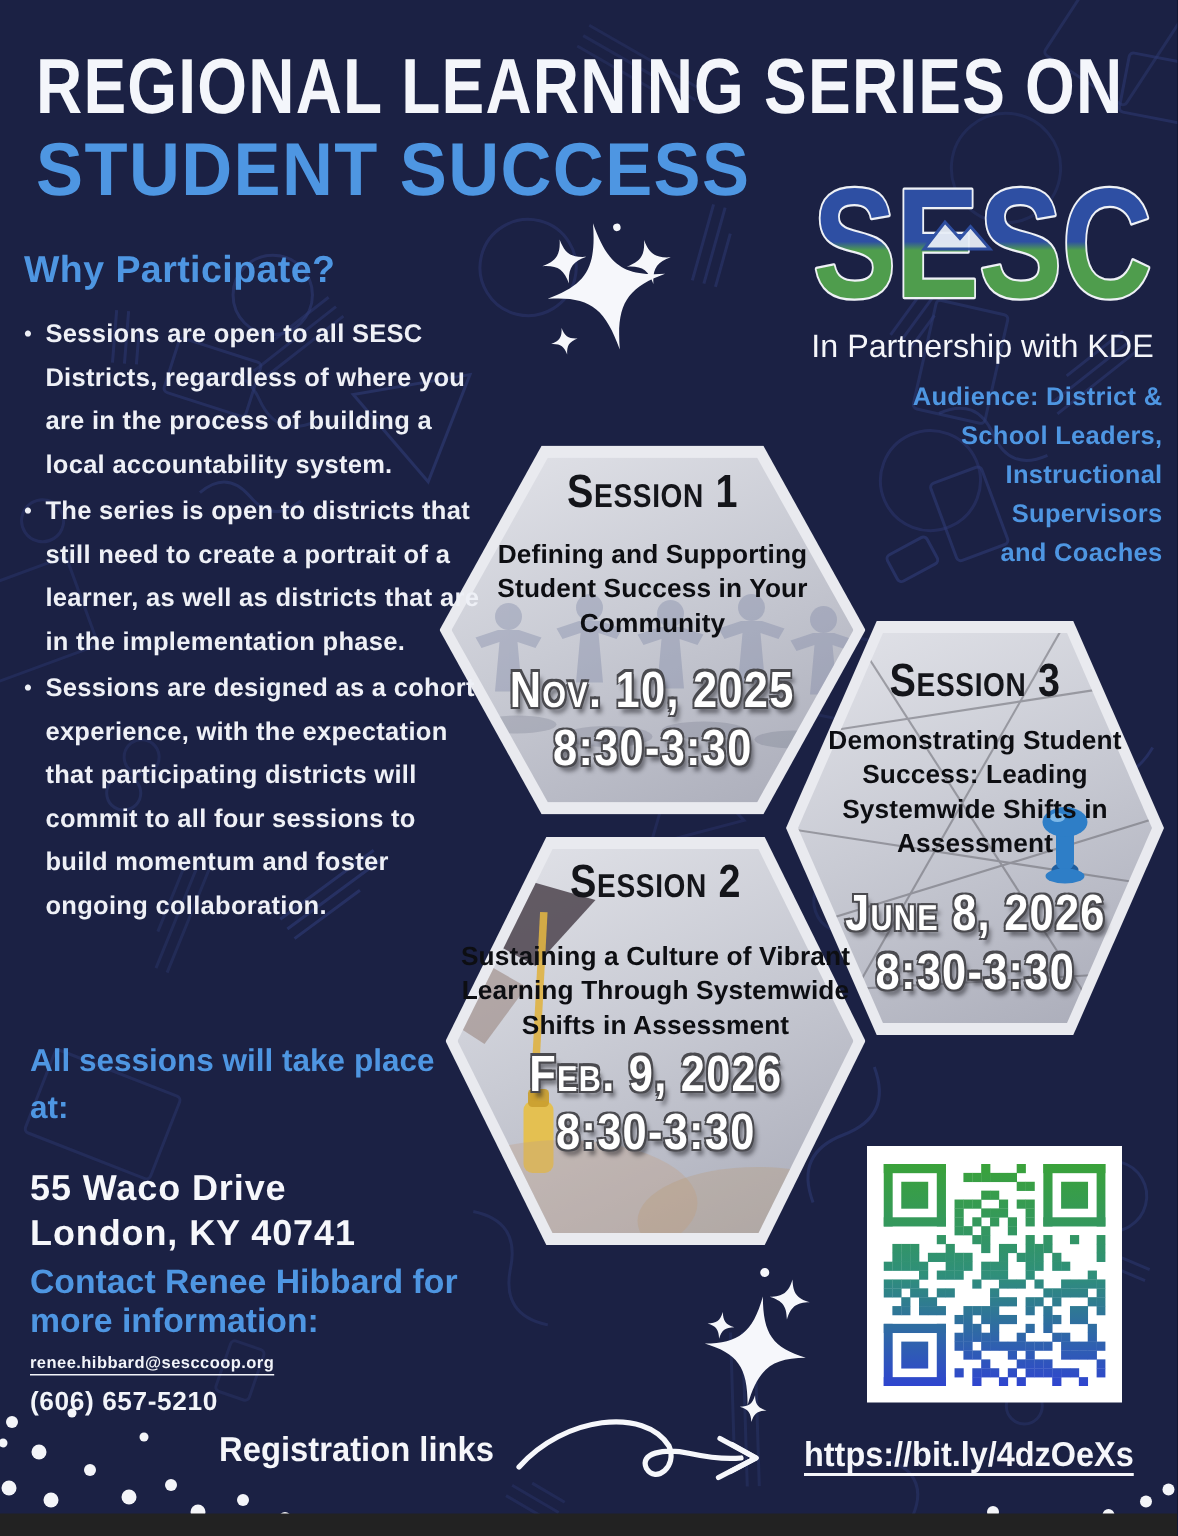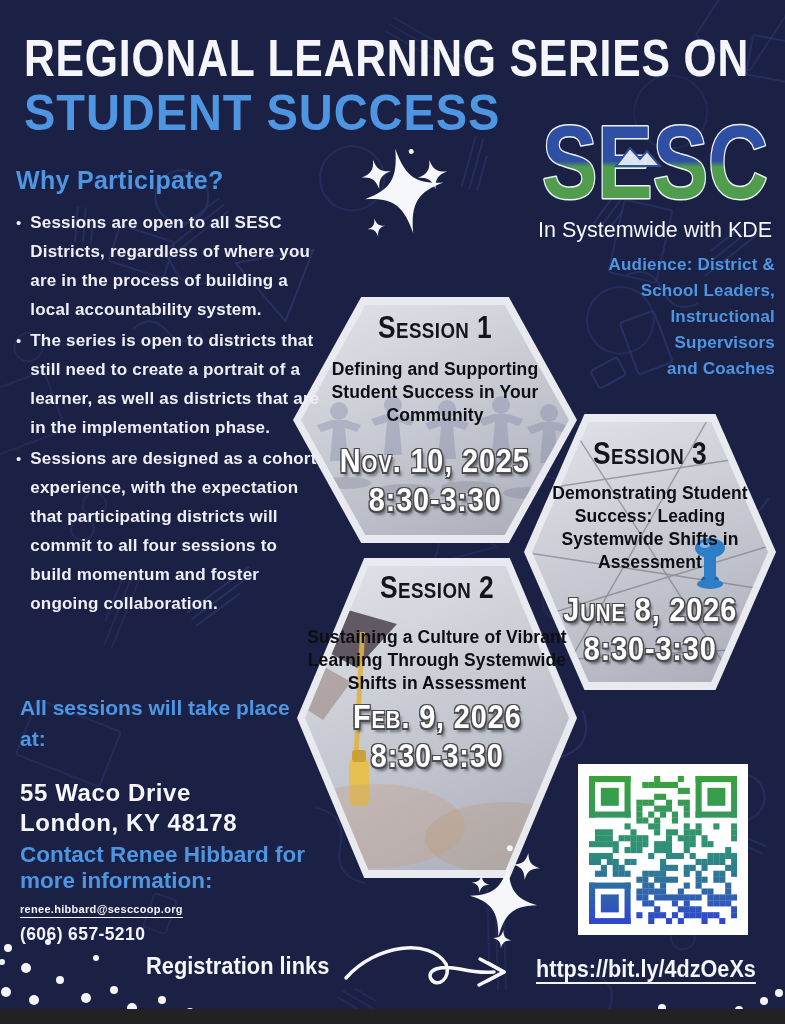--- a/index.html
+++ b/index.html
@@ -38,21 +38,21 @@
   
   .hex{position:absolute;}
   .hex-border{position:absolute;inset:0;background:#e9eaef;
     clip-path:polygon(0% 50%,24% 0%,76% 0%,100% 50%,76% 100%,24% 100%);}
   .hex-inner{position:absolute;inset:8px;background:linear-gradient(155deg,#e2e3e9 0%,#c9cbd4 45%,#a9abb8 100%);
     clip-path:polygon(0% 50%,24% 0%,76% 0%,100% 50%,76% 100%,24% 100%);overflow:hidden;}
   .hex-deco{position:absolute;inset:0;width:100%;height:100%;}
   .hex-content{position:absolute;inset:0;display:flex;flex-direction:column;align-items:center;
     text-align:center;z-index:3;}
   .hex1{left:293px;top:297px;width:284px;height:246px;z-index:3;}
-  .hex2{left:297px;top:558px;width:280px;height:320px;z-index:4;}
+  .hex2{left:297px;top:558px;width:280px;height:272px;z-index:4;}
   .hex3{left:524px;top:414px;width:252px;height:276px;z-index:2;}
   .sc-cond{font-variant:small-caps;display:inline-block;transform:scaleX(.85);}
   .hex-heading{font-size:31px;font-weight:800;color:#14151a;letter-spacing:.5px;}
   .hex-title{font-size:17.5px;font-weight:800;color:#0d0e12;line-height:23px;letter-spacing:.1px;}
   .hex-date,.hex-time{
     font-size:34px;font-weight:800;color:#ffffff;line-height:39px;letter-spacing:1px;
     text-shadow:-1.5px -1.5px 0 #4a4a4f,1.5px -1.5px 0 #4a4a4f,-1.5px 1.5px 0 #4a4a4f,
                 1.5px 1.5px 0 #4a4a4f,3px 4px 3px rgba(20,20,25,.5);}
   .hex1 .hex-content{padding-top:13px;}
   .hex1 .hex-title{width:244px;margin-top:12px;}
@@ -253,21 +253,21 @@
         <linearGradient id="logograd" x1="0" y1="0" x2="0" y2="96" gradientUnits="userSpaceOnUse">
           <stop offset="0" stop-color="#2e4fa3"></stop>
             <stop offset="0.47" stop-color="#2e4fa3"></stop>
           <stop offset="0.53" stop-color="#4f9d4d"></stop>
             <stop offset="1" stop-color="#4f9d4d"></stop>
         </linearGradient>
       </defs>
       <text x="117" y="82" text-anchor="middle" font-family="Liberation Sans, DejaVu Sans, sans-serif" font-size="104" font-weight="800" fill="url(#logograd)" stroke="#eef1f6" stroke-width="3" paint-order="stroke" stroke-linejoin="round" textLength="226" lengthAdjust="spacingAndGlyphs">SESC</text>
       <polygon points="78,50 92,32 102,43 109,35 122,50" fill="#e7edf6" stroke="#2e4fa3" stroke-width="2" opacity="0.95"></polygon>
     </svg>
-    <div class="partnership">In Systemwide with KDE</div>
+    <div class="partnership">In Partnership with KDE</div>
   </div>
 
   <div class="abs why">
     <div class="why-heading">Why Participate?</div>
     <div class="bullets">
       <div class="bullet-row">
         <span class="bullet-dot">•</span>
         <span class="bullet-text">Sessions are open to all SESC Districts, regardless of where you are in the process of building a local accountability system.</span>
       </div>
       <div class="bullet-row">
@@ -378,21 +378,21 @@
       <div class="hex-title">Sustaining a Culture of Vibrant Learning Through Systemwide Shifts in Assessment</div>
       <div class="hex-date"><span class="sc-cond">Feb. 9, 2026</span></div>
       <div class="hex-time"><span class="sc-cond">8:30-3:30</span></div>
     </div>
   </div>
 
   <div class="abs location">
     <div class="loc-heading">All sessions will take place at:</div>
     <div class="address">
       <div>55 Waco Drive</div>
-      <div>London, KY 48178</div>
+      <div>London, KY 40741</div>
     </div>
   </div>
 
   <div class="abs contact">
     <div class="contact-heading">
       <div>Contact Renee Hibbard for</div>
       <div>more information:</div>
     </div>
     <div><span class="email">renee.hibbard@sesccoop.org</span></div>
     <div class="phone">(606) 657-5210</div>

